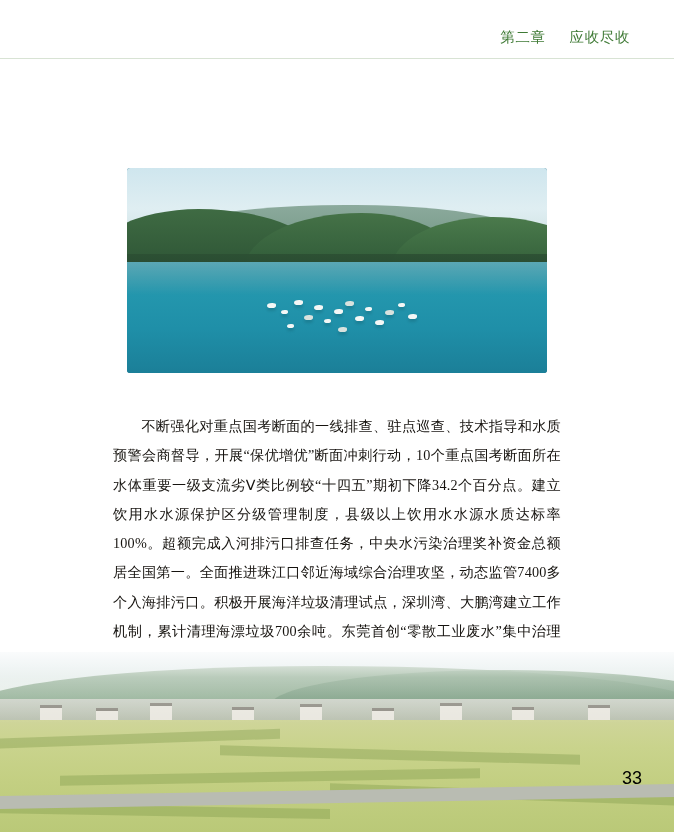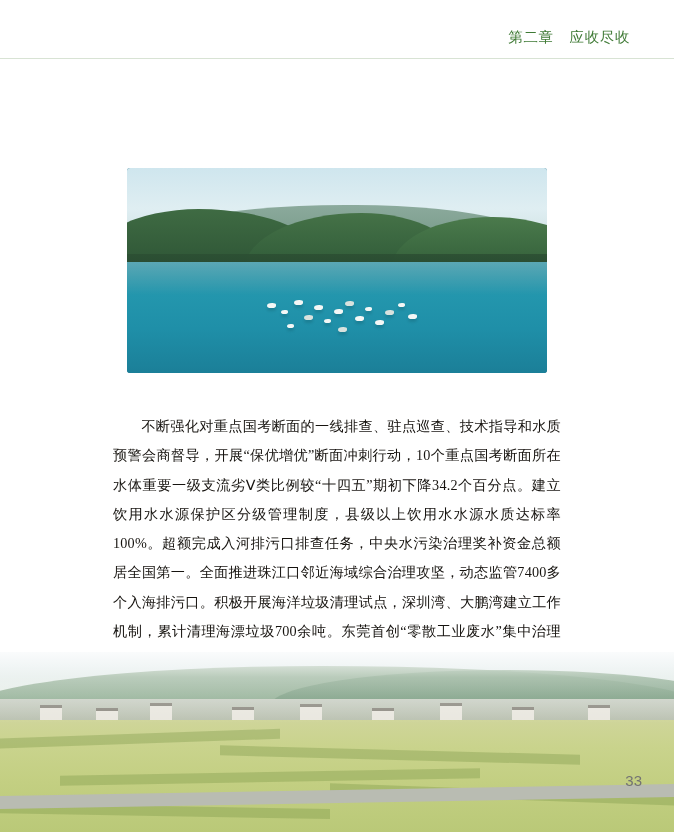--- a/index.html
+++ b/index.html
@@ -42,21 +42,21 @@
     position: absolute;
     right: 44px;
     top: 28px;
     font-family: "Liberation Sans", sans-serif;
     font-size: 14.5px;
     color: #3f7a35;
     letter-spacing: 0.6px;
     white-space: nowrap;
   }
   .header-chapter {
-    margin-right: 16px;
+    margin-right: 24px;
   }
 
   
   .section-title {
     position: absolute;
     left: 101px;
     top: 114px;
     font-family: "Liberation Serif", serif;
     font-weight: bold;
     font-size: 21.5px;
@@ -224,22 +224,22 @@
   }
   .fp-veil {
     position: absolute; left: 0; top: 0; width: 100%; height: 100%;
     background: linear-gradient(to bottom, rgba(255,255,255,.85) 0%, rgba(255,255,255,.30) 14%, rgba(255,255,255,0) 40%);
   }
   .page-number {
     position: absolute;
     right: 32px;
     bottom: 43px;
     font-family: "Liberation Sans", sans-serif;
-    font-size: 15px;
-    color: #737373;
+    font-size: 18px;
+    color: #000000;
   }
 </style>
 </head>
 <body>
 
 <div class="page">
 
   <div class="header">
     <div class="header-text">
       <span class="header-chapter">第二章</span><span>应收尽收</span>

